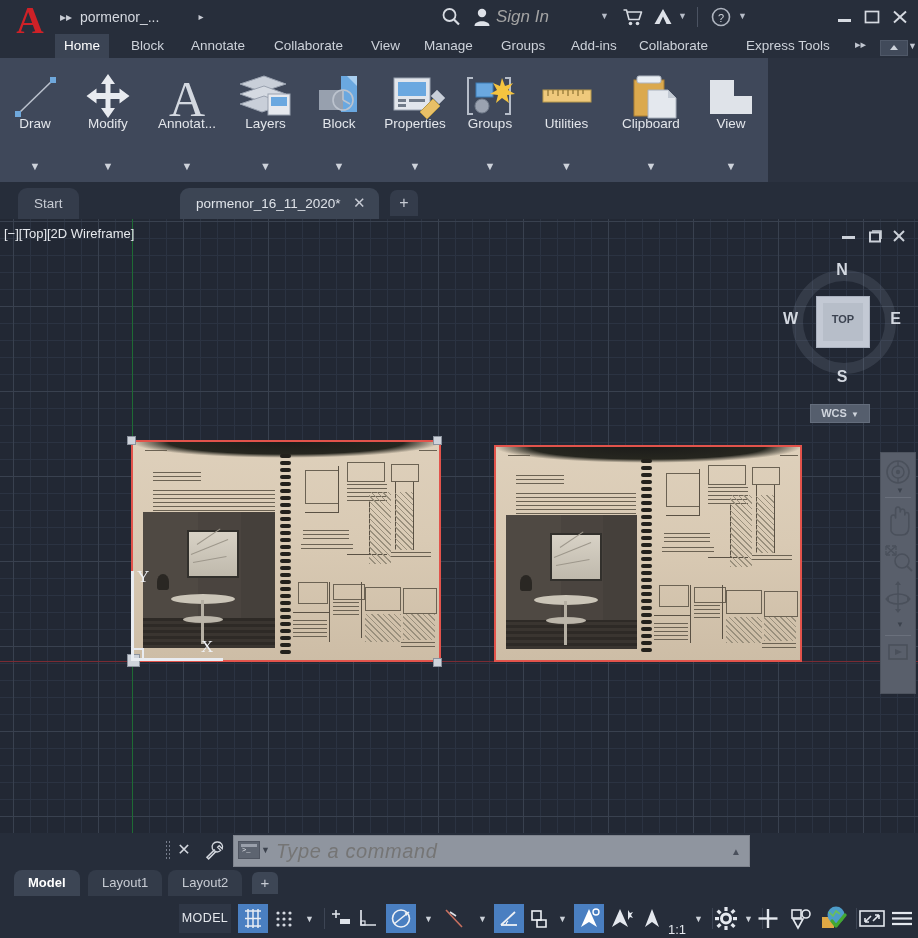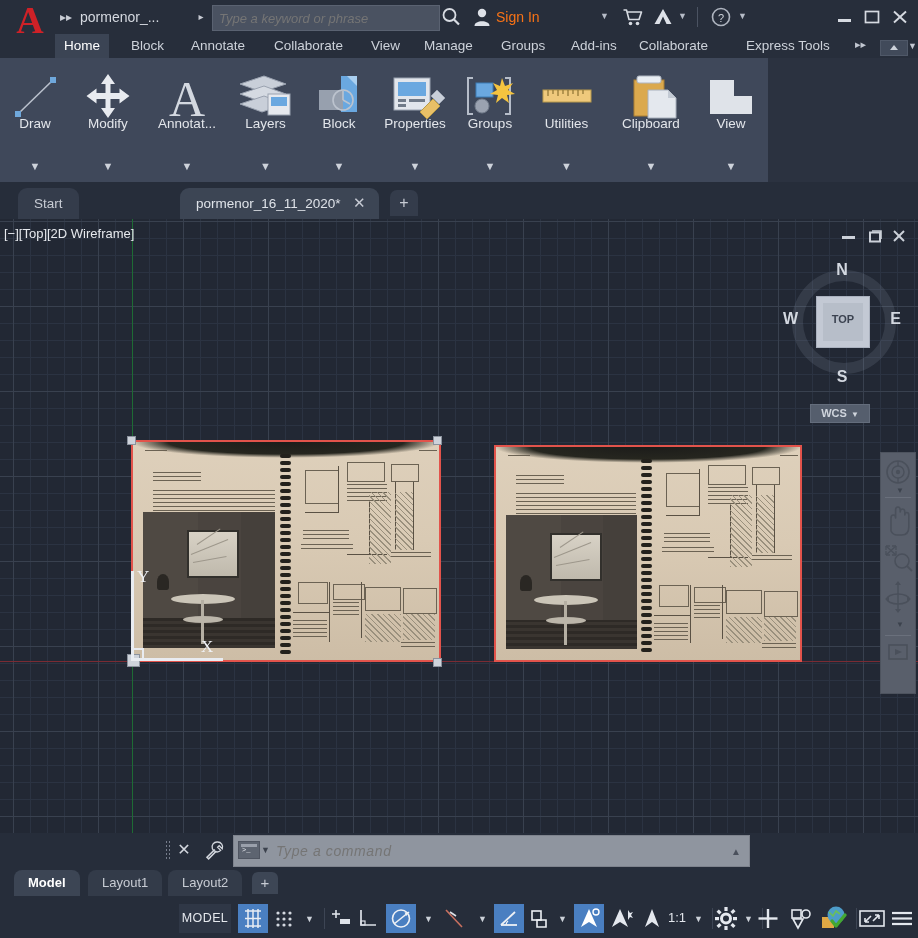--- a/index.html
+++ b/index.html
@@ -16,21 +16,21 @@
   .logo-a{position:absolute;left:8px;top:0px;width:44px;height:40px;color:#cf2127;
       font-size:38px;font-weight:bold;line-height:40px;text-align:center;font-family:"Liberation Serif",serif;}
   .qat-chev{position:absolute;left:56px;top:9px;width:20px;height:16px;color:#c8ccd4;font-size:12px;line-height:16px;text-align:center;}
   .doc-title{position:absolute;left:80px;top:8px;height:18px;color:#d5d9e0;font-size:14px;line-height:18px;white-space:nowrap;}
   .qat-arrow{position:absolute;left:194px;top:9px;width:14px;height:16px;color:#c8ccd4;font-size:10px;line-height:16px;text-align:center;}
   .searchbox{position:absolute;left:212px;top:5px;width:226px;height:24px;background:#4a5261;border:1px solid #5a6271;}
   .searchbox input{width:100%;height:100%;box-sizing:border-box;background:transparent;border:0;outline:none;
       color:#c9ced7;font-style:italic;font-size:13px;padding:0 6px;font-family:"Liberation Sans",sans-serif;}
   .search-ico{position:absolute;left:440px;top:6px;width:22px;height:22px;}
   .person-ico{position:absolute;left:472px;top:6px;width:20px;height:22px;}
-  .signin{position:absolute;left:496px;top:8px;color:#f97316;font-size:14px;line-height:18px;white-space:nowrap;}
+  .signin{position:absolute;left:496px;top:8px;color:#a3a3a3;font-size:17px;line-height:18px;white-space:nowrap;font-style:italic;}
   .caret{color:#b6bcc7;font-size:9px;}
   .tb-caret1{position:absolute;left:600px;top:11px;}
   .cart-ico{position:absolute;left:622px;top:6px;width:22px;height:22px;}
   .tri-ico{position:absolute;left:652px;top:6px;width:22px;height:22px;}
   .tb-caret2{position:absolute;left:678px;top:11px;}
   .tb-sep{position:absolute;left:697px;top:7px;width:1px;height:20px;background:#4b5362;}
   .help-ico{position:absolute;left:710px;top:6px;width:22px;height:22px;}
   .tb-caret3{position:absolute;left:738px;top:11px;}
   .win-min{position:absolute;left:835px;top:8px;width:20px;height:18px;}
   .win-max{position:absolute;left:862px;top:8px;width:20px;height:18px;}
@@ -141,21 +141,21 @@
   .cmd-dots{position:absolute;left:0;top:7px;width:6px;height:20px;
      background-image:radial-gradient(circle, #767d8c 0.8px, transparent 1px);background-size:3px 4px;}
   .cmd-x{position:absolute;left:10px;top:7px;width:18px;height:20px;color:#d2d6dd;font-size:16px;line-height:20px;text-align:center;}
   .cmd-wrench{position:absolute;left:38px;top:6px;width:22px;height:22px;}
   .cmd-input{position:absolute;left:68px;top:2px;width:515px;height:30px;background:#8f959f;border:1px solid #7e838d;}
   .cmd-pre{position:absolute;left:4px;top:5px;width:20px;height:16px;background:#5d6470;border:1px solid #4f5561;}
   .cmd-pre:before{content:"";position:absolute;left:2px;top:2px;width:16px;height:3px;background:#9aa0ab;}
   .cmd-pre:after{content:">_";position:absolute;left:3px;top:4px;color:#e4e7ec;font-size:7px;line-height:9px;font-family:"Liberation Mono",monospace;}
   .cmd-precar{position:absolute;left:27px;top:9px;color:#3c424d;font-size:9px;}
   .cmd-input input{position:absolute;left:40px;top:0;width:430px;height:28px;background:transparent;border:0;outline:none;
-      color:#454b57;font-style:italic;font-size:14px;font-family:"Liberation Sans",sans-serif;letter-spacing:0.6px;}
+      color:#454b57;font-style:italic;font-size:20px;font-family:"Liberation Sans",sans-serif;letter-spacing:0.6px;}
   .cmd-up{position:absolute;right:8px;top:10px;color:#4a505c;font-size:10px;}
 
   
   .layoutbar{position:absolute;left:0;top:867px;width:918px;height:32px;background:#262d3a;}
   .ltab{position:absolute;top:3px;height:26px;line-height:26px;font-size:13px;color:#c8ccd4;
       padding:0 14px;border-radius:8px 8px 0 0;white-space:nowrap;}
   .ltab.active{background:#3c4554;color:#ffffff;font-weight:bold;}
   .ltab.idle{background:#333b49;}
   .ltab-plus{position:absolute;top:5px;width:26px;height:22px;background:#3d4655;border-radius:6px 6px 0 0;
       color:#c8ccd4;font-size:15px;line-height:22px;text-align:center;}
@@ -174,23 +174,20 @@
 <body>
 
 <div id="app">
 
   <div class="titlebar">
     <div class="logo-a">A</div>
     <div class="qat-chev">▸▸</div>
     <div class="doc-title">pormenor_...</div>
     <div class="qat-arrow">▸</div>
 
-    <div class="searchbox">
-      <input type="text" placeholder="Type a keyword or phrase" style="">
-    </div>
 
     <div class="search-ico">
       <svg width="22" height="22" viewBox="0 0 22 22">
         <circle cx="9.5" cy="9" r="6" fill="none" stroke="#d7dbe2" stroke-width="1.8"></circle>
         <line x1="14" y1="13.5" x2="19" y2="18.5" stroke="#d7dbe2" stroke-width="2.2"></line>
       </svg>
     </div>
     <div class="person-ico">
       <svg width="20" height="22" viewBox="0 0 20 22">
         <circle cx="10" cy="7" r="4.2" fill="#dde1e8"></circle>
@@ -776,21 +773,21 @@
       <svg width="30" height="29" viewBox="0 0 30 29">
         <path d="M14 5 L22 23 L14 18 L6 23 Z" fill="#e4e8ee"></path>
         <path d="M22 6 l2 3 l3 -1 l-2 3 l2 3 l-3 -1 l-2 3 Z" fill="#e4e8ee"></path>
       </svg>
     </div>
     <div class="sbtn" style="left:638px;width:28px;">
       <svg width="28" height="29" viewBox="0 0 28 29">
         <path d="M14 5 L21 23 L14 18 L7 23 Z" fill="#e4e8ee"></path>
       </svg>
     </div>
-    <div class="scale-lbl" style="left:668px;">1:1</div>
+    <div class="scale-lbl" style="left:668px;margin-top:12px;">1:1</div>
     <div class="s-caret" style="left:694px;">▼</div>
     <div class="s-sep" style="left:712px;"></div>
 
     <div class="sbtn" style="left:712px;width:28px;">
       <svg width="28" height="29" viewBox="0 0 28 29">
         <circle cx="14" cy="14.5" r="4.5" fill="none" stroke="#e4e8ee" stroke-width="3"></circle>
         <g fill="#e4e8ee">
           <rect x="12.4" y="3" width="3.2" height="4"></rect>
             <rect x="12.4" y="22" width="3.2" height="4"></rect>
           <rect x="3" y="13" width="4" height="3.2"></rect>

